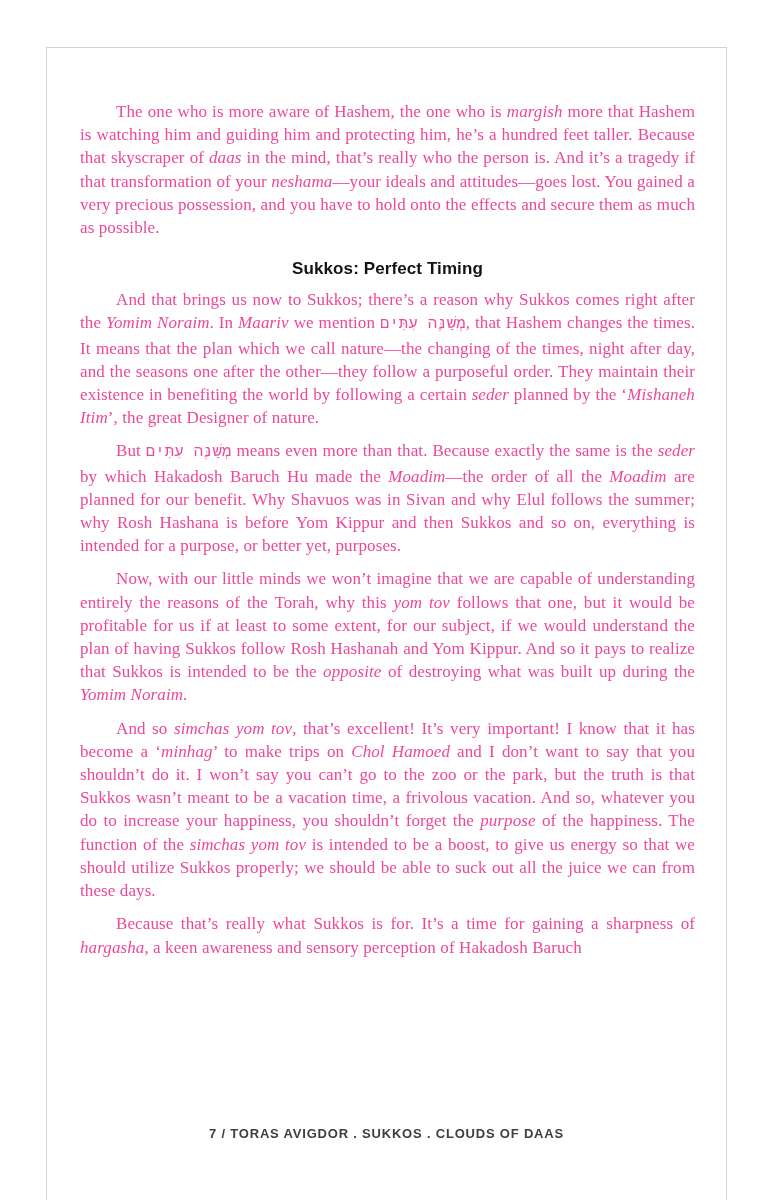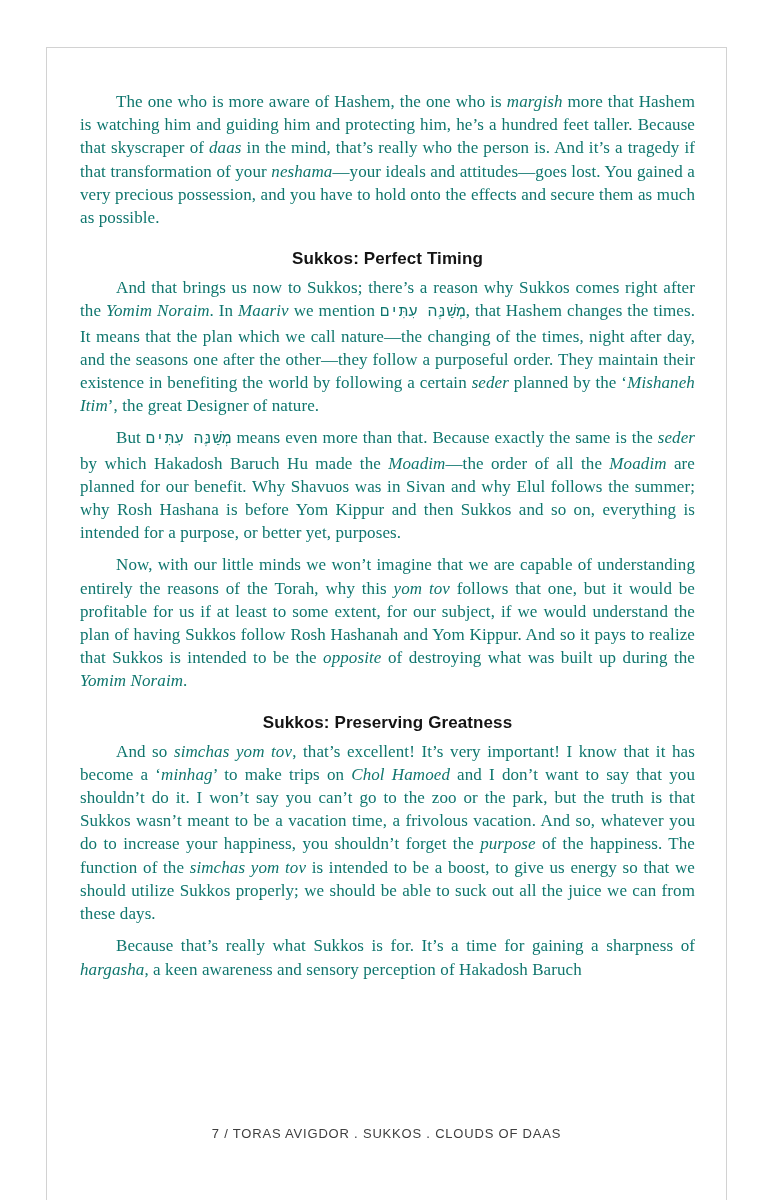--- a/index.html
+++ b/index.html
@@ -21,26 +21,26 @@
     width: 681px;
     height: 1300px; 
     box-sizing: border-box;
     border: 1px solid #d2d2d2;
     background: #ffffff;
   }
   .content {
     padding: 42px 31px 0 33px;
   }
   .para {
-    margin: 0 0 9px 0;
+    margin: 10px 0 9px 0;
     font-family: "Liberation Serif", serif;
     font-size: 17px;
     line-height: 23.2px;
     letter-spacing: 0.1px;
-    color: #0f766e;
+    color: #ec4899;
     text-align: justify;
     text-indent: 36px;
   }
   .para i {
     font-style: italic;
   }
   .hebrew {
     font-family: Liberation Mono, monospace;
     font-size: 0.92em;
     unicode-bidi: embed;
@@ -55,34 +55,33 @@
     color: #141414;
     text-align: center;
   }
   .footer {
     position: absolute;
     left: 0;
     right: 0;
     top: 1078px;
     text-align: center;
     font-family: "Liberation Sans", sans-serif;
-    font-weight: 400;
+    font-weight: 700;
     font-size: 13px;
     letter-spacing: 0.8px;
     color: #3e3e3e;
   }
 </style>
 </head>
 <body>
 
 <div class="page">
   <div class="content">
       <p class="para"><span>The one who is more aware of Hashem, the one who is </span><i>margish</i><span> more that Hashem is watching him and guiding him and protecting him, he’s a hundred feet taller. Because that skyscraper of </span><i>daas</i><span> in the mind, that’s really who the person is. And it’s a tragedy if that transformation of your </span><i>neshama</i><span>—your ideals and attitudes—goes lost. You gained a very precious possession, and you have to hold onto the effects and secure them as much as possible.</span></p>
       <h2 class="heading">Sukkos: Perfect Timing</h2>
       <p class="para"><span>And that brings us now to Sukkos; there’s a reason why Sukkos comes right after the </span><i>Yomim Noraim</i><span>. In </span><i>Maariv</i><span> we mention </span><span class="hebrew" dir="rtl">מְשַׁנֶּה עִתִּים</span><span>, that Hashem changes the times. It means that the plan which we call nature—the changing of the times, night after day, and the seasons one after the other—they follow a purposeful order. They maintain their existence in benefiting the world by following a certain </span><i>seder</i><span> planned by the ‘</span><i>Mishaneh Itim</i><span>’, the great Designer of nature.</span></p>
       <p class="para"><span>But </span><span class="hebrew" dir="rtl">מְשַׁנֶּה עִתִּים</span><span> means even more than that. Because exactly the same is the </span><i>seder</i><span> by which Hakadosh Baruch Hu made the </span><i>Moadim</i><span>—the order of all the </span><i>Moadim</i><span> are planned for our benefit. Why Shavuos was in Sivan and why Elul follows the summer; why Rosh Hashana is before Yom Kippur and then Sukkos and so on, everything is intended for a purpose, or better yet, purposes.</span></p>
       <p class="para"><span>Now, with our little minds we won’t imagine that we are capable of understanding entirely the reasons of the Torah, why this </span><i>yom tov</i><span> follows that one, but it would be profitable for us if at least to some extent, for our subject, if we would understand the plan of having Sukkos follow Rosh Hashanah and Yom Kippur. And so it pays to realize that Sukkos is intended to be the </span><i>opposite</i><span> of destroying what was built up during the </span><i>Yomim Noraim</i><span>.</span></p>
-      <h2 class="heading">Sukkos: Preserving Greatness</h2>
       <p class="para"><span>And so </span><i>simchas yom tov</i><span>, that’s excellent! It’s very important! I know that it has become a ‘</span><i>minhag</i><span>’ to make trips on </span><i>Chol Hamoed</i><span> and I don’t want to say that you shouldn’t do it. I won’t say you can’t go to the zoo or the park, but the truth is that Sukkos wasn’t meant to be a vacation time, a frivolous vacation. And so, whatever you do to increase your happiness, you shouldn’t forget the </span><i>purpose</i><span> of the happiness. The function of the </span><i>simchas yom tov</i><span> is intended to be a boost, to give us energy so that we should utilize Sukkos properly; we should be able to suck out all the juice we can from these days.</span></p>
       <p class="para"><span>Because that’s really what Sukkos is for. It’s a time for gaining a sharpness of </span><i>hargasha</i><span>, a keen awareness and sensory perception of Hakadosh Baruch</span></p>
     </div>
   <div class="footer">7 / TORAS AVIGDOR . SUKKOS . CLOUDS OF DAAS</div>
 </div>
 
 </body></html>

